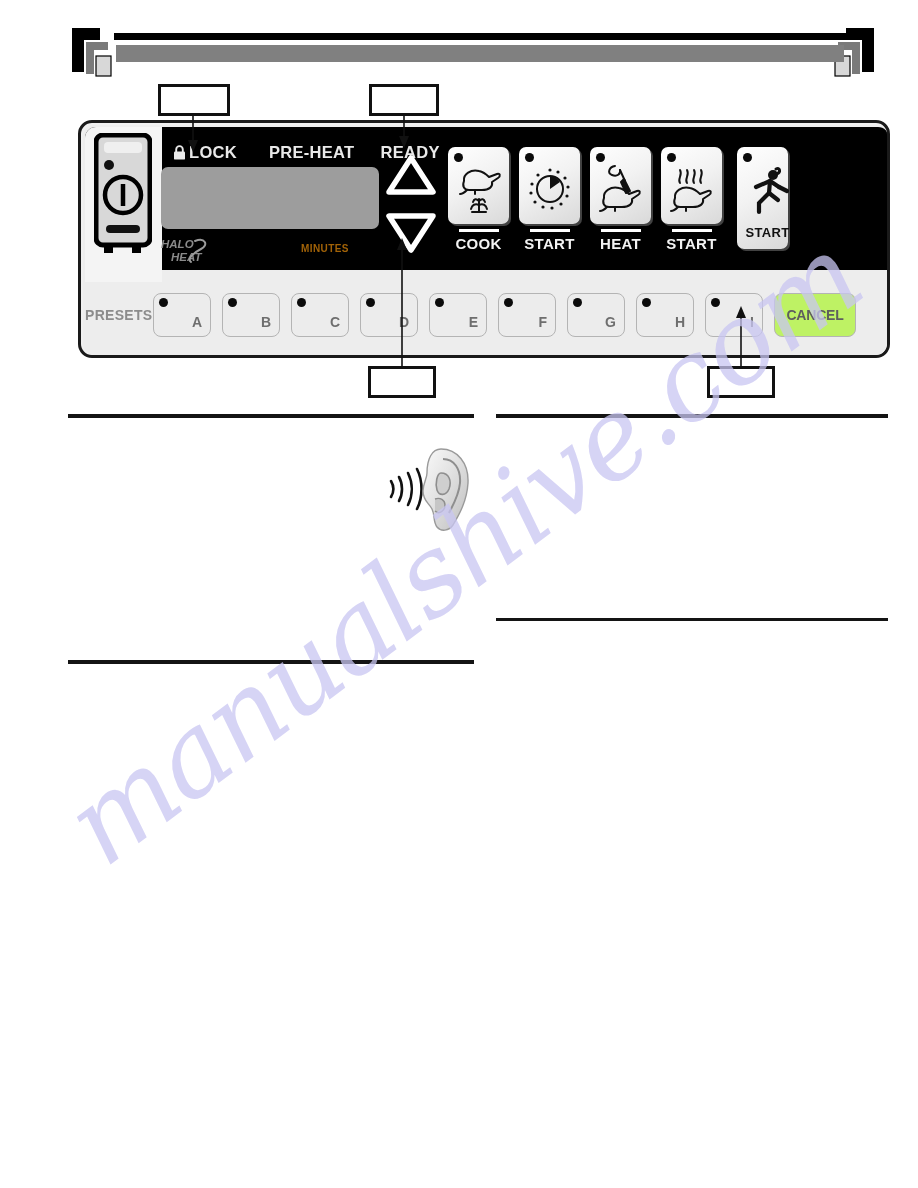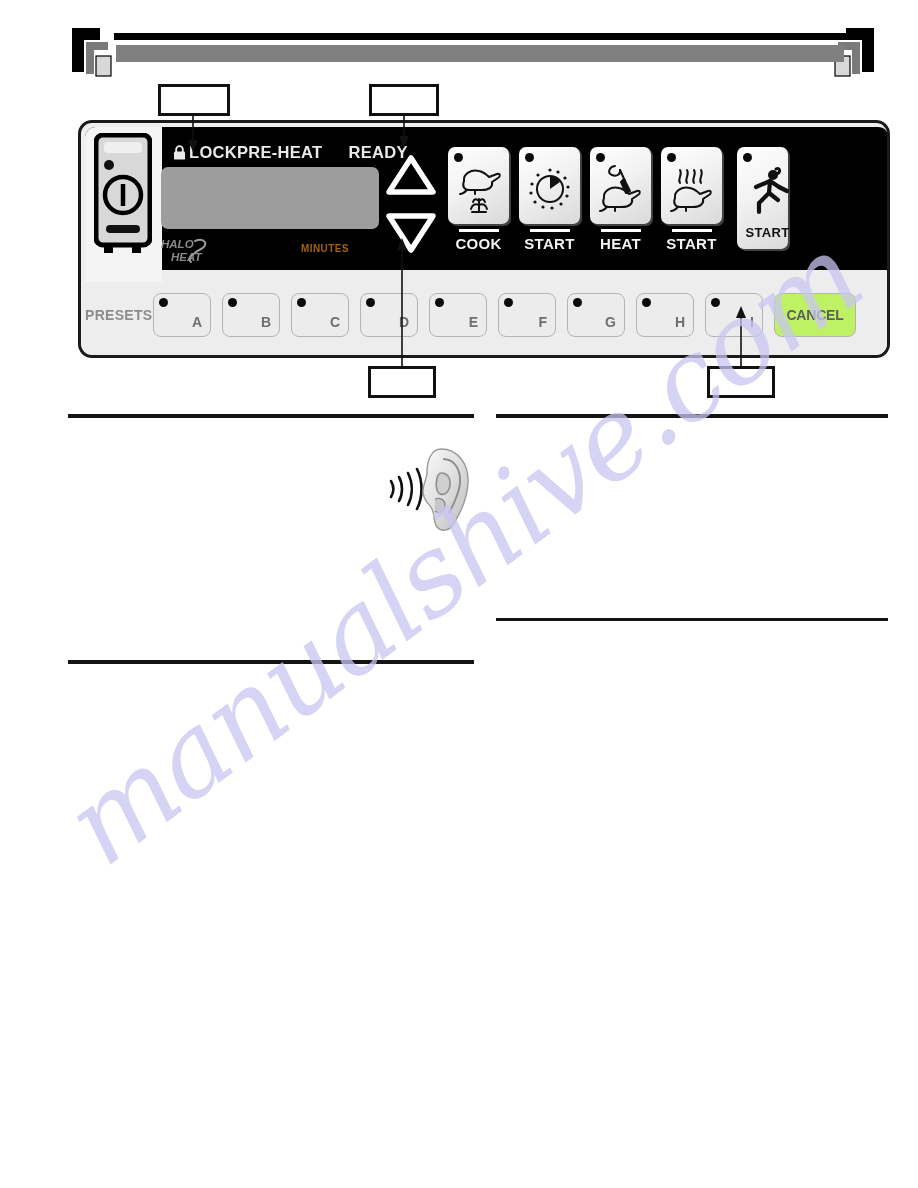--- a/index.html
+++ b/index.html
@@ -378,21 +378,21 @@
     </div>
 
     <div id="status-row">
       <span class="lock-icon">
         <svg width="13" height="15" viewBox="0 0 13 15">
           <path d="M3.2,7 L3.2,4.4 A3.3,3.3 0 0 1 9.8,4.4 L9.8,7" fill="none" stroke="#e9e9e9" stroke-width="1.9"></path>
           <rect x="1" y="6.6" width="11" height="8" rx="1.2" fill="#e9e9e9"></rect>
         </svg>
       </span>
       <span class="status-label">LOCK</span>
-      <span class="status-label" style="">PRE-HEAT</span>
+      <span class="status-label" style="margin-left:32px;">PRE-HEAT</span>
       <span class="status-label" style="margin-left:26px;">READY</span>
     </div>
 
     <div id="lcd">
       <span></span>
     </div>
 
     <div id="halo-heat">
       <svg width="80" height="30" viewBox="0 0 80 30">
         <text x="0" y="13" font-family="Liberation Sans, sans-serif" font-size="11.5" font-style="italic" font-weight="bold" fill="#8a8a8a">HALO</text>

